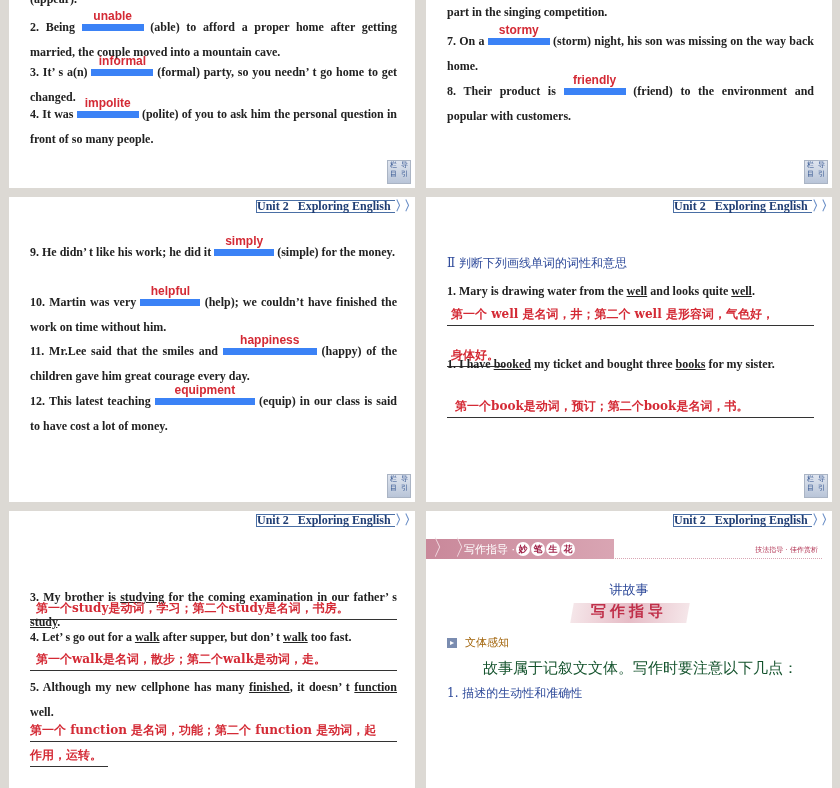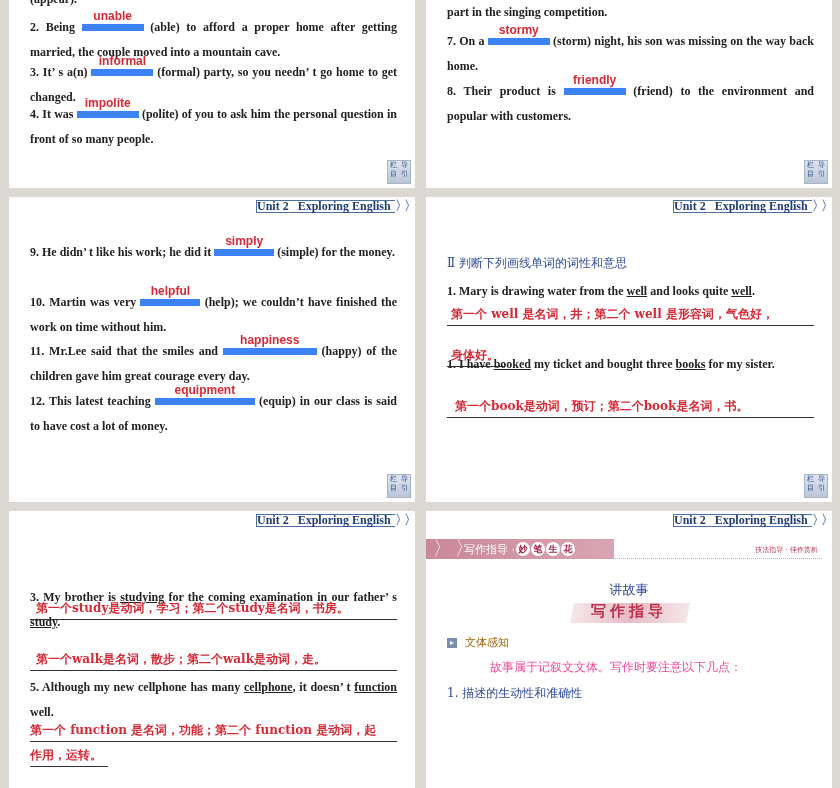--- a/index.html
+++ b/index.html
@@ -149,25 +149,28 @@
   <div class="hdr">
     <div class="box">Unit 2   Exploring English</div>
     <div class="chev">〉〉</div>
   </div>
   <div class="txt" style="top:38px;margin-top:36px;">
     <span>3.  My brother is </span><span class="u">studying</span><span> for the coming examination in our father’ s </span><span class="u">study</span><span>.</span>
   </div>
   <div class="txt" style="top:86px;">
     <div class="ans cn" style="font-weight:bold; padding-left:6px">第一个study是动词，学习；第二个study是名词，书房。</div>
   </div>
+  <div class="txt" style="top:114px; text-align:left;">
+    <span>4. Let’ s go out for a </span><span class="u">walk</span><span> after supper, but don’ t </span><span class="u">walk</span><span> too fast.</span>
+  </div>
   <div class="txt" style="top:137px;">
     <div class="ans cn" style="font-weight:bold; padding-left:6px">第一个walk是名词，散步；第二个walk是动词，走。</div>
   </div>
   <div class="txt" style="top:164px;">
-    <span>5.  Although my new cellphone has many </span><span class="u">cellphone</span><span>, it doesn’ t </span><span class="u">function</span><span> well.</span>
+    <span>5.  Although my new cellphone has many </span><span class="u">finished</span><span>, it doesn’ t </span><span class="u">function</span><span> well.</span>
   </div>
   <div class="txt" style="top:208px;">
     <div class="ans cn" style="font-weight:bold; padding-left:0">第一个 function 是名词，功能；第二个 function 是动词，起</div>
     <div class="ans cn short" style="font-weight:bold; padding-left:0; margin-top:2px">作用，运转。</div>
   </div>
 </div>
 
 <div class="panel" id="p6">
   <div class="hdr">
     <div class="box">Unit 2   Exploring English</div>
@@ -185,15 +188,15 @@
   <div class="banner-right">技法指导 · 佳作赏析</div>
 
   <div style="position:absolute; left:0; right:0; top:70px; text-align:center; font-size:13px; color:#2e4a9a; font-family:'DejaVu Serif',serif;">讲故事</div>
   <div style="position:absolute; left:146px; top:92px; width:116px; height:20px; background:linear-gradient(90deg,#f5e6e9,#e6bcc6,#f5e6e9); transform:skewX(-10deg);"></div>
   <div style="position:absolute; left:0; right:0; top:91px; text-align:center; font-size:15px; font-weight:bold; color:#c0304a; letter-spacing:4px; font-family:'DejaVu Sans',sans-serif;">写作指导</div>
 
   <div style="position:absolute; left:21px; top:124px; display:flex; align-items:center; gap:8px;">
     <span style="display:inline-block; width:10px; height:10px; background:#7a8cb0; color:#fff; font-size:8px; line-height:10px; text-align:center;">▸</span>
     <span style="font-size:11px; color:#a16207; font-family:'DejaVu Serif',serif;">文体感知</span>
   </div>
-  <div style="position:absolute; left:64px; top:148px; font-size:12px; color:#ec4899; font-family:'DejaVu Serif',serif;">故事属于记叙文文体。写作时要注意以下几点：</div>
+  <div style="position:absolute; left:57px; top:148px; font-size:15px; color:#14532d; font-family:'DejaVu Serif',serif;">故事属于记叙文文体。写作时要注意以下几点：</div>
   <div style="position:absolute; left:21px; top:174px; font-size:12px; color:#2e4a9a; font-family:'DejaVu Serif',serif;">1.  描述的生动性和准确性</div>
 </div>
 
 </body></html>

